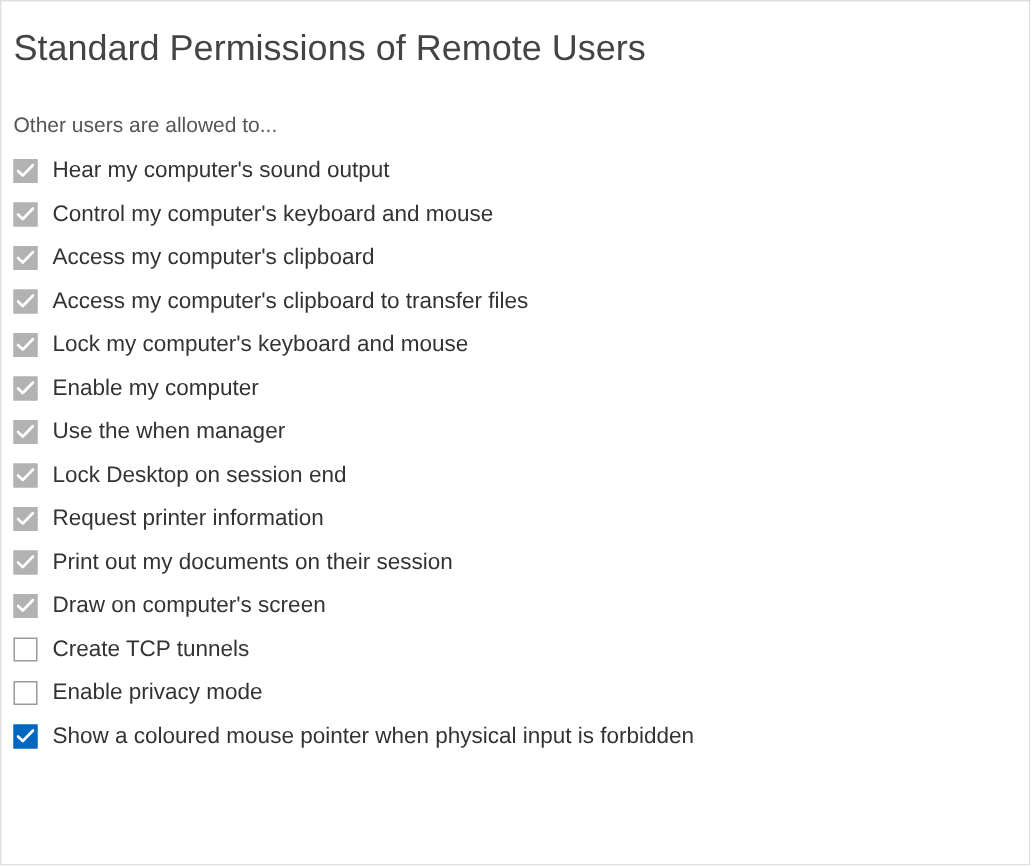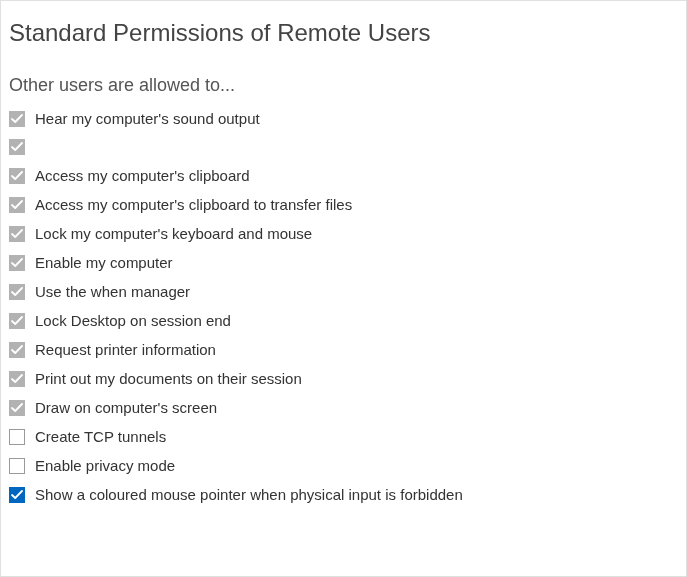--- a/index.html
+++ b/index.html
@@ -20,21 +20,21 @@
       width: 687px;
       height: 577px;
     }
     .panel-title {
       font-size: 24px;
       font-weight: 400;
       color: #444444;
       margin-bottom: 28px;
     }
     .section-label {
-      font-size: 18px;
+      font-size: 14px;
       color: #555555;
       margin-bottom: 14px;
     }
     .perm-list {
       display: flex;
       flex-direction: column;
       gap: 12px;
     }
     .perm-item {
       display: flex;
@@ -89,20 +89,21 @@
           </svg>
         </span>
         <span class="perm-label">Hear my computer's sound output</span>
       </div>
       <div class="perm-item">
         <span class="checkbox checked-grey">
           <svg viewBox="0 0 12 10">
             <path d="M1 5 L4.2 8 L11 1" stroke="#ffffff" stroke-width="1.8" fill="none" stroke-linecap="round" stroke-linejoin="round"></path>
           </svg>
         </span>
+        <span class="perm-label">Control my computer's keyboard and mouse</span>
       </div>
       <div class="perm-item">
         <span class="checkbox checked-grey">
           <svg viewBox="0 0 12 10">
             <path d="M1 5 L4.2 8 L11 1" stroke="#ffffff" stroke-width="1.8" fill="none" stroke-linecap="round" stroke-linejoin="round"></path>
           </svg>
         </span>
         <span class="perm-label">Access my computer's clipboard</span>
       </div>
       <div class="perm-item">

